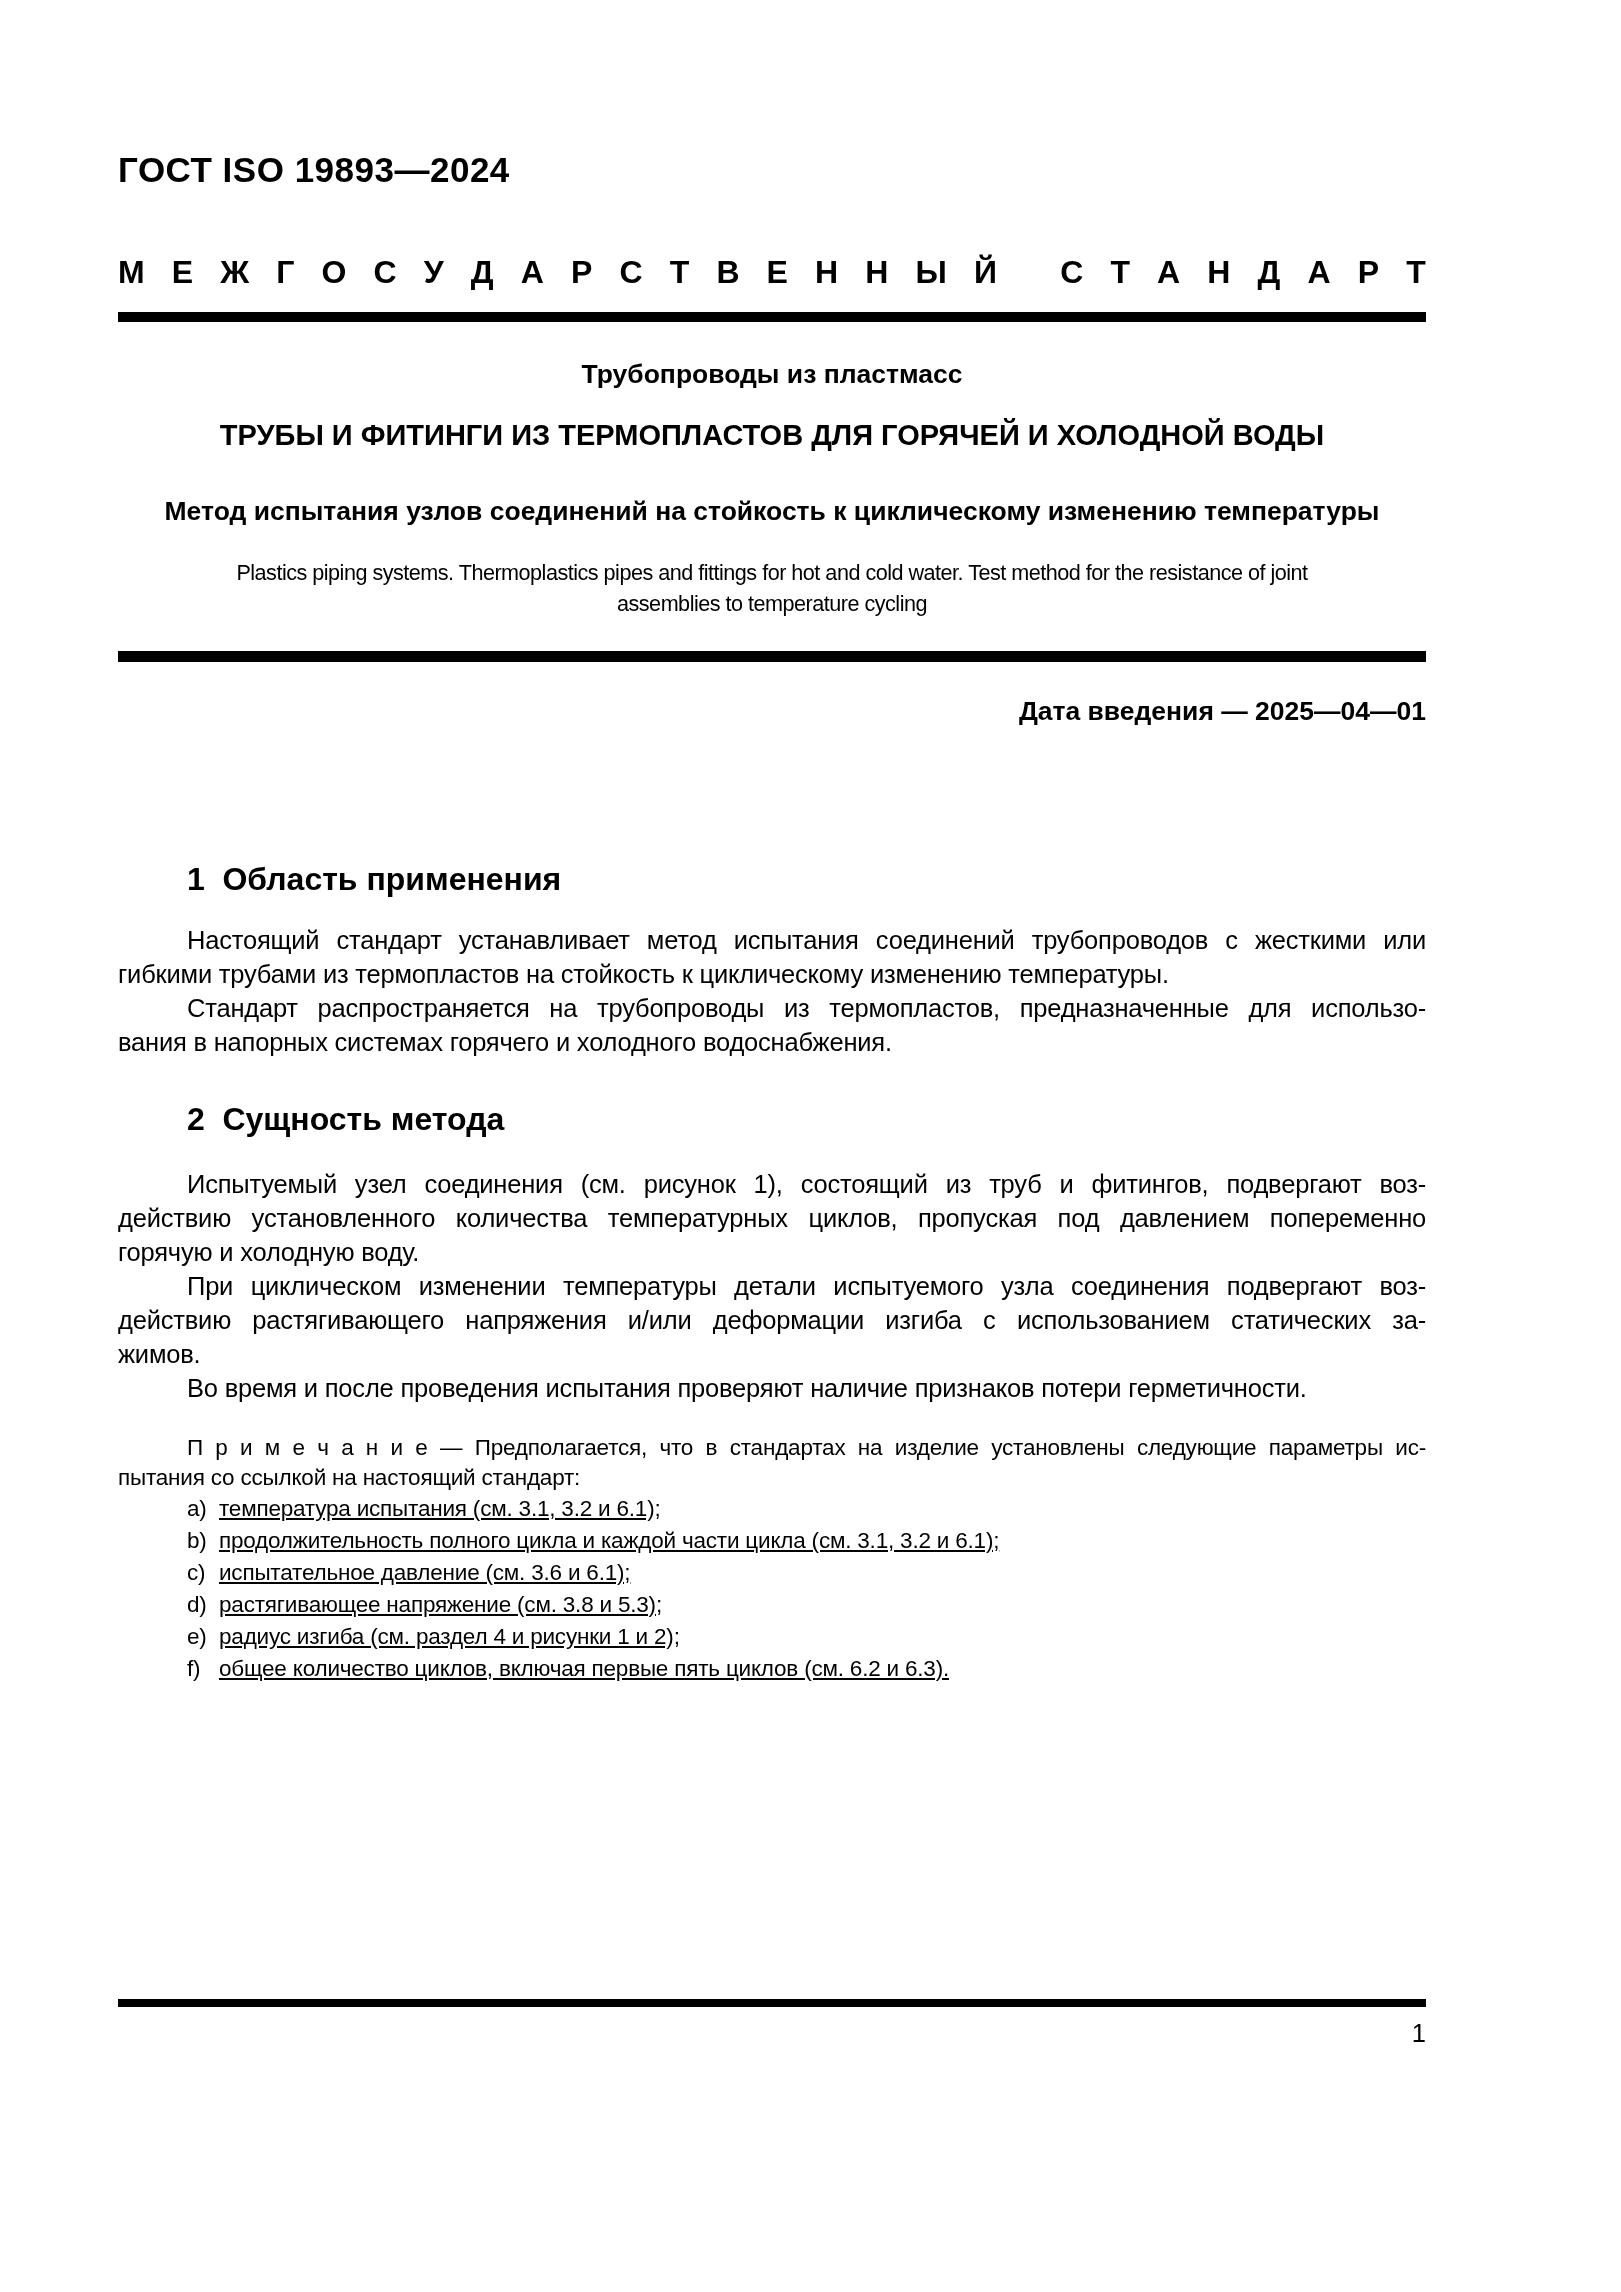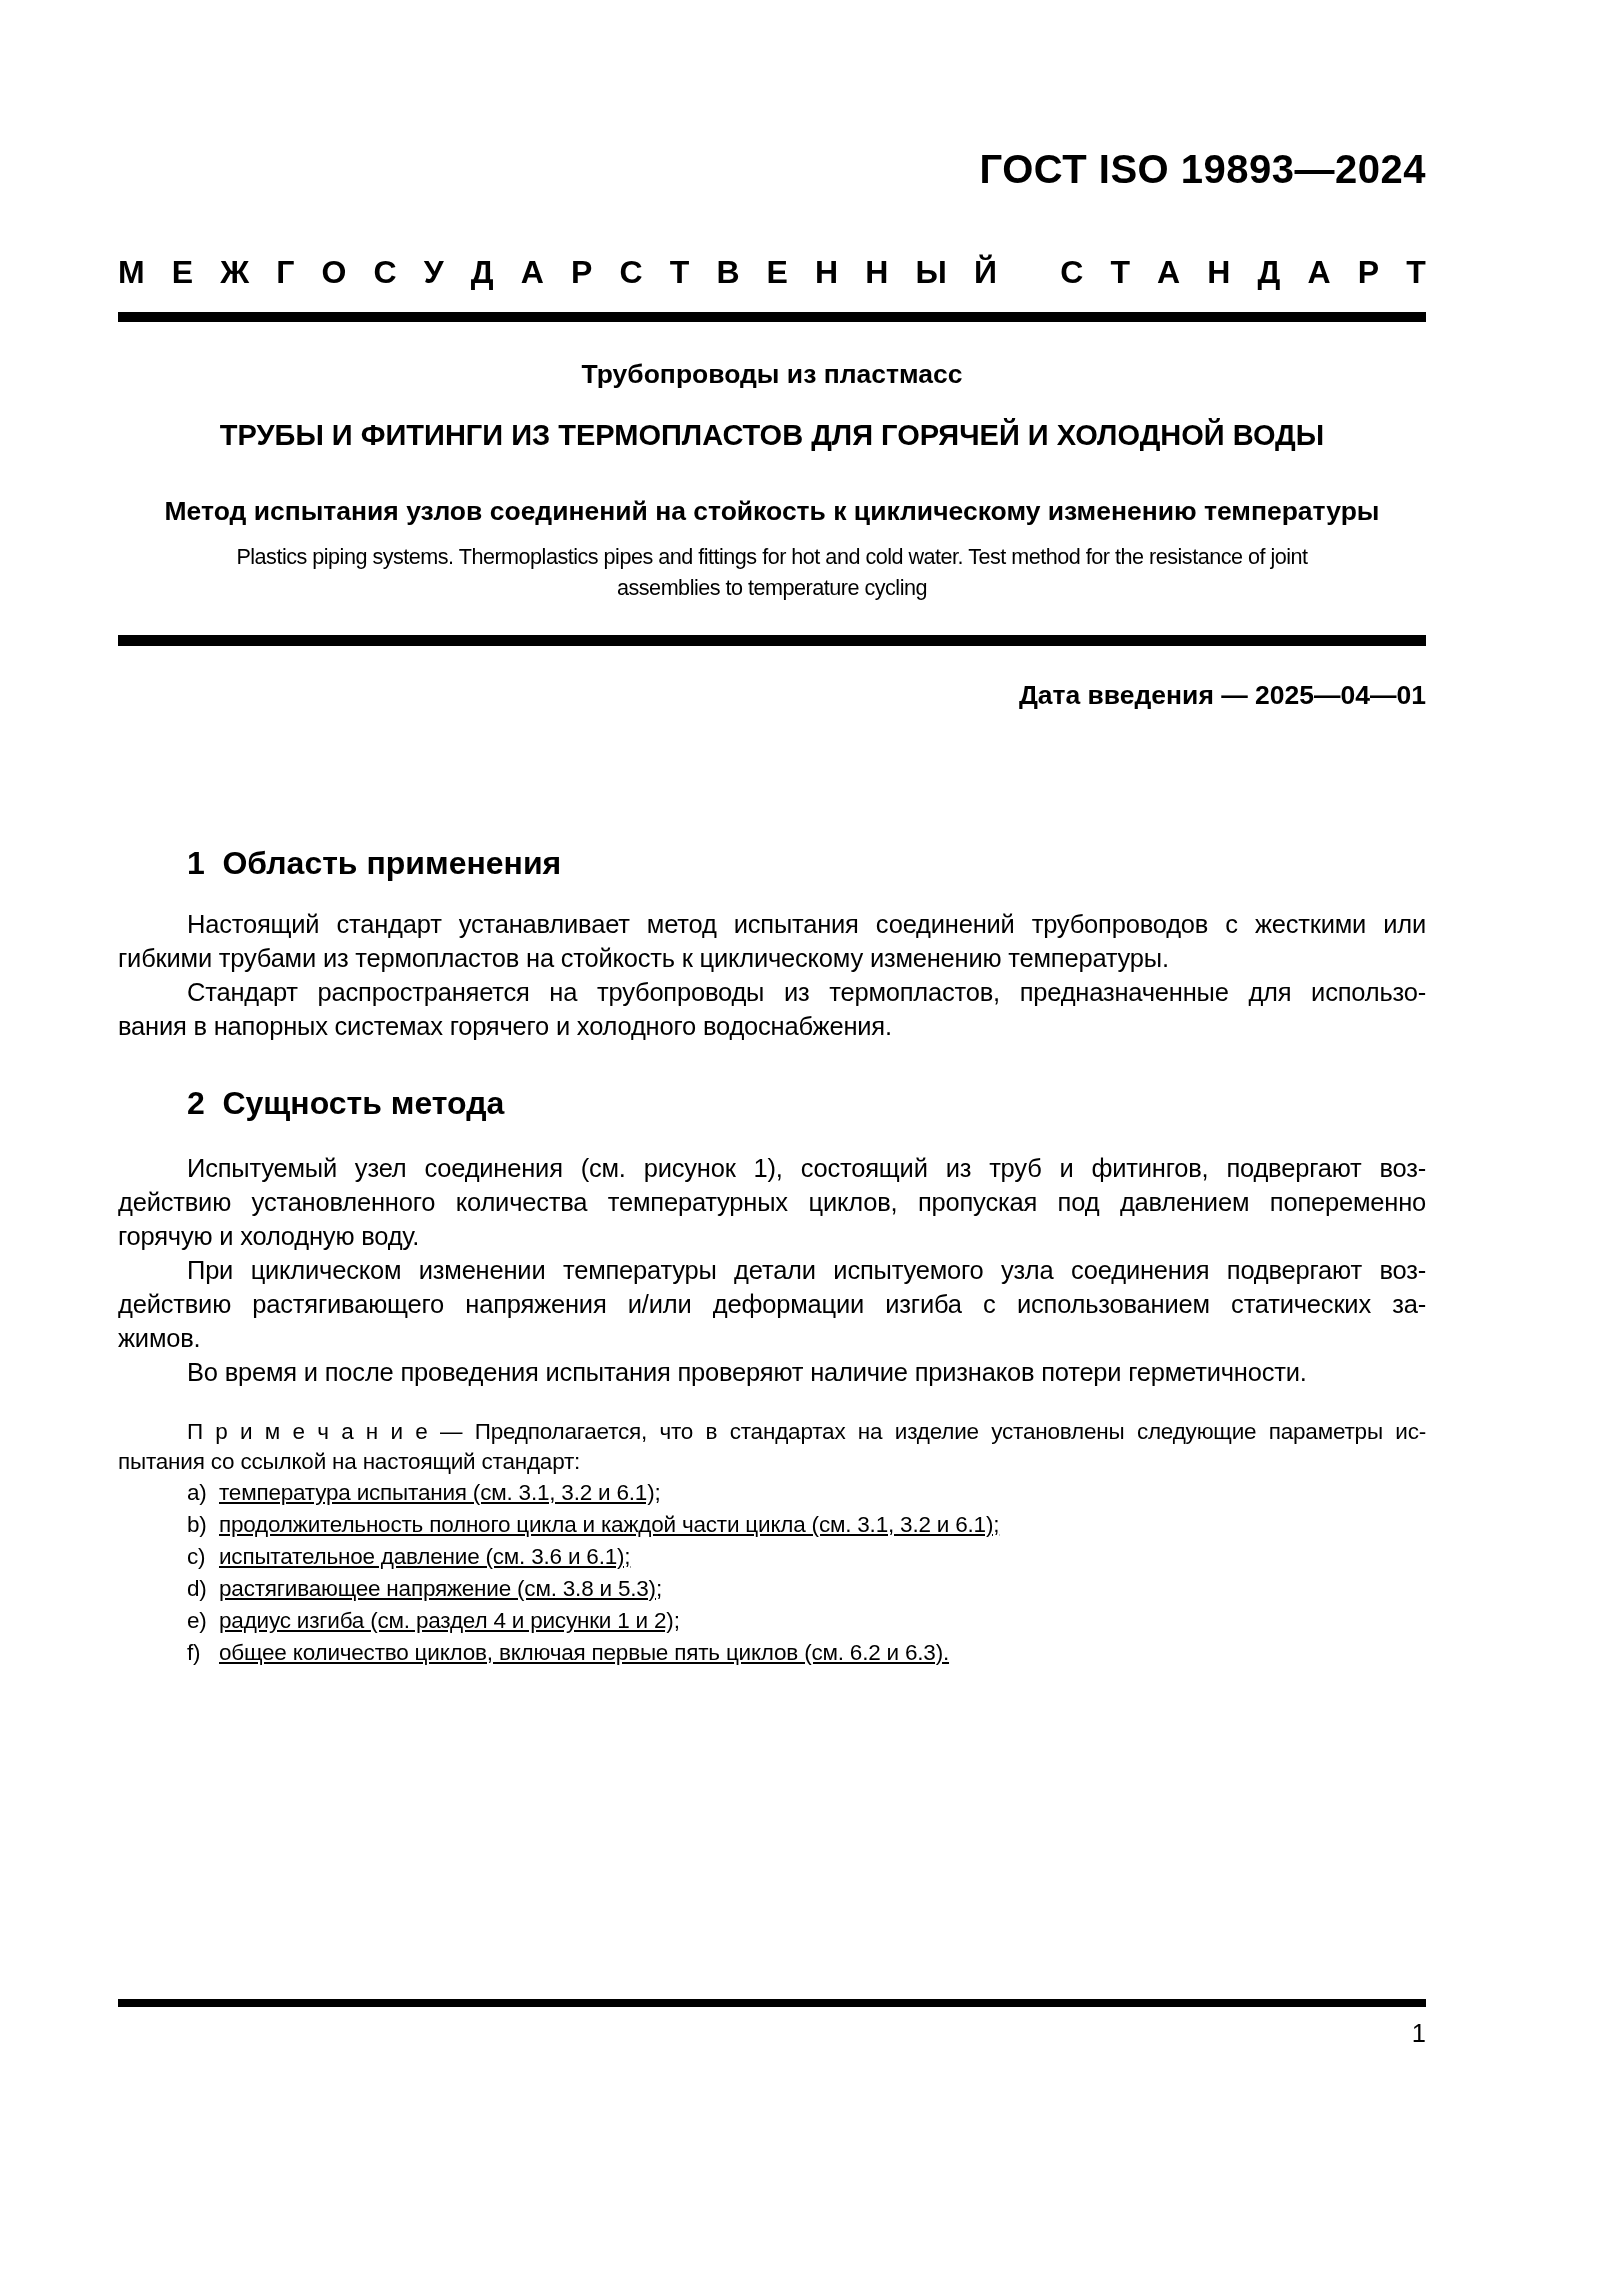--- a/index.html
+++ b/index.html
@@ -17,24 +17,24 @@
     overflow: hidden;
   }
   .content {
     margin-left: 118px;
     width: 1308px;
   }
 
   
   .doc-number {
     margin-top: 149px;
-    font-size: 40px;
+    font-size: 35px;
     line-height: 41px;
     font-weight: bold;
-    text-align: right;
+    text-align: left;
     letter-spacing: 0.5px;
   }
   .standard-type {
     margin-top: 63px;
     font-size: 32px;
     line-height: 39px;
     font-weight: bold;
     
   }
   .rule {
@@ -60,21 +60,21 @@
     text-align: center;
   }
   .subtitle {
     margin-top: 40px;
     font-size: 26.5px;
     line-height: 35px;
     font-weight: bold;
     text-align: center;
   }
   .english-title {
-    margin-top: 12px;
+    margin-top: 28px;
     font-size: 21.6px;
     line-height: 31px;
     letter-spacing: -0.5px;
     text-align: center;
   }
   .effective-date {
     margin-top: 33px;
     font-size: 26.5px;
     line-height: 33px;
     font-weight: bold;

